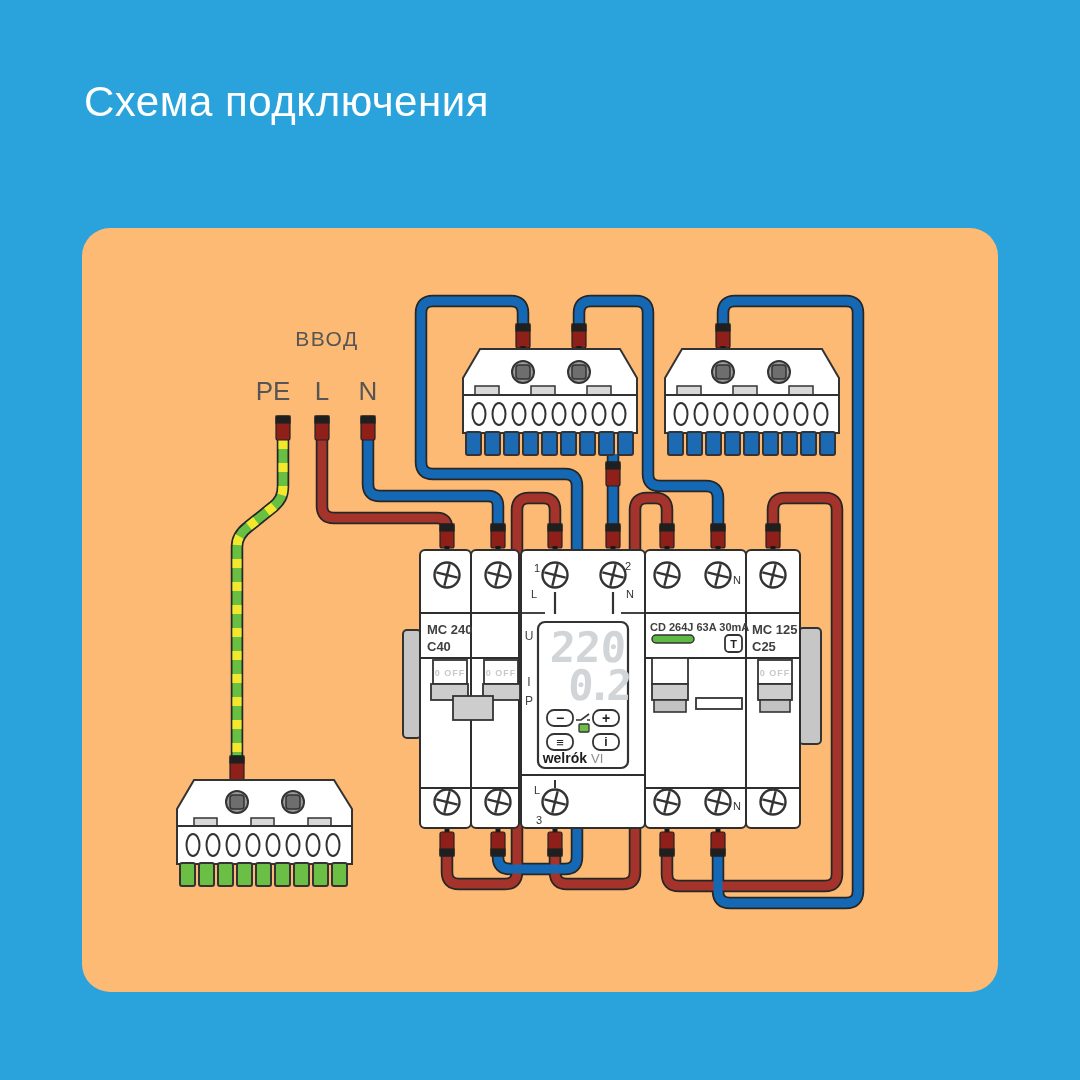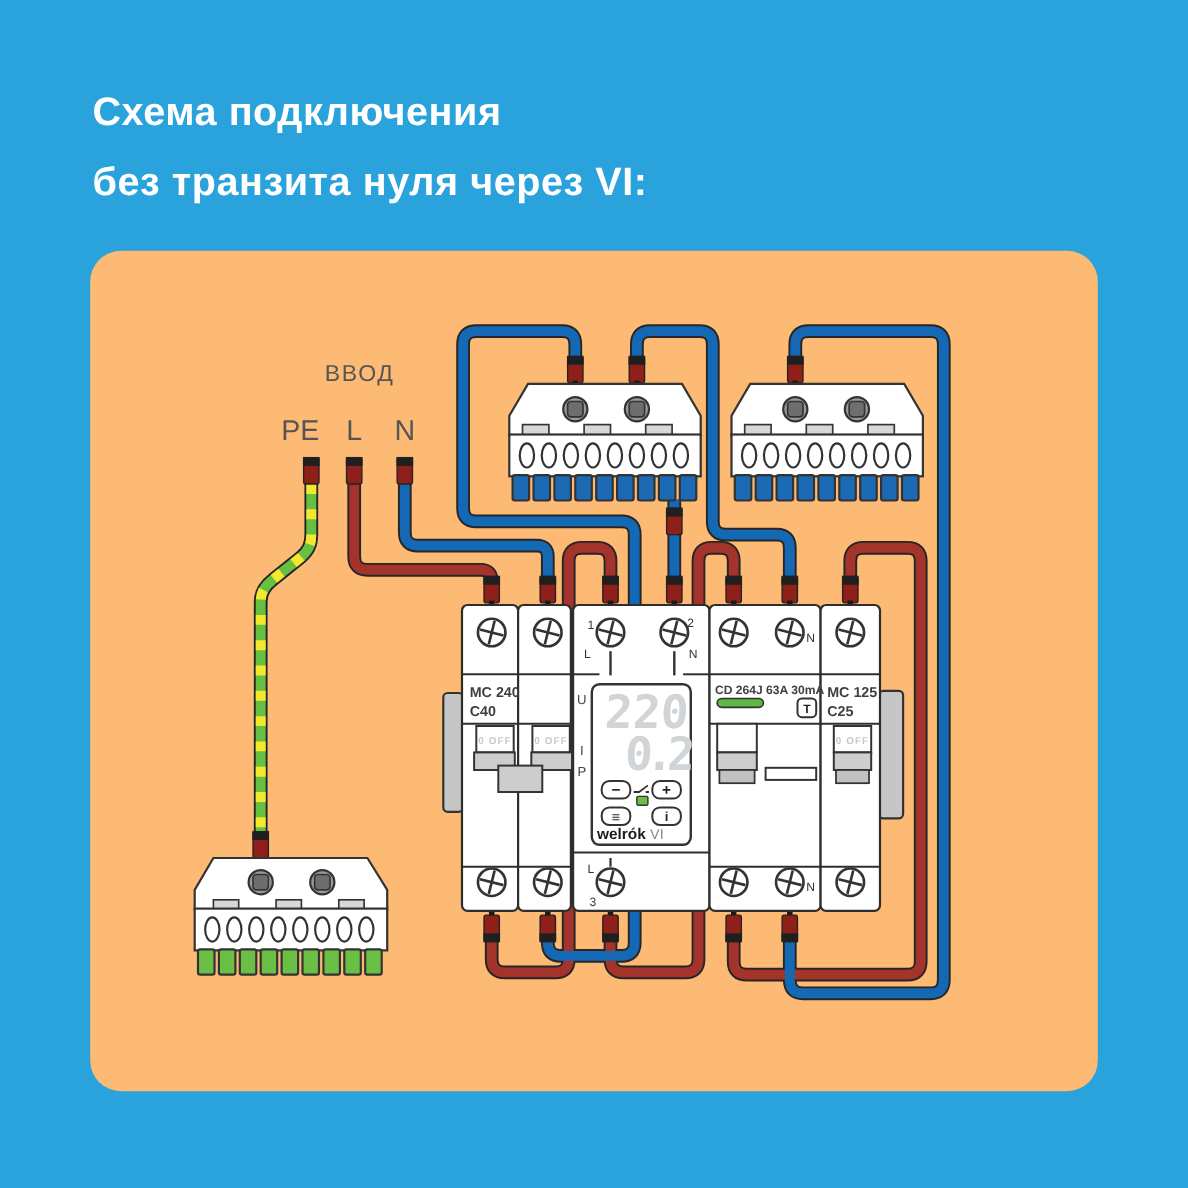--- a/index.html
+++ b/index.html
@@ -3,39 +3,38 @@
 <meta charset="utf-8">
 <style>
   html,body{margin:0;padding:0;}
   body{
     width:1080px;height:1080px;position:relative;overflow:hidden;
     background:#2aa3dc;
     font-family:"Liberation Sans", sans-serif;
   }
   .title{
     position:absolute;left:84px;top:70px;width:900px;
-    color:#ffffff;font-weight:bold;font-size:36px;line-height:63px;
+    color:#ffffff;font-weight:normal;font-size:42px;line-height:63px;
     letter-spacing:.5px;
   }
   .card{
     position:absolute;left:82px;top:228px;width:916px;height:764px;
     background:#fdba74;border-radius:28px;
   }
   svg text{font-family:"Liberation Sans", sans-serif;}
   .seg{font-family:"DejaVu Sans Mono", monospace;font-weight:bold;fill:#d2d5d8;}
   .devlbl{fill:#3f3f3f;font-size:13px;font-weight:bold;}
   .smallgray{fill:#c9c9c9;font-size:9px;font-weight:bold;letter-spacing:1px;}
   .termlbl{fill:#333;font-size:11px;}
 </style>
 </head>
 <body>
 
 <div class="title">
   <div>Схема подключения</div>
-  <div>без транзита нуля через VI:</div>
 </div>
 
 <div class="card">
 <svg width="916" height="764" viewBox="0 0 916 764">
 
   <g>
     <text x="245" y="118" font-size="21" fill="#555" letter-spacing="1.5" text-anchor="middle">ВВОД</text>
     <text x="191" y="172" font-size="26" fill="#555" text-anchor="middle">PE</text>
     <text x="240" y="172" font-size="26" fill="#555" text-anchor="middle">L</text>
     <text x="286" y="172" font-size="26" fill="#555" text-anchor="middle">N</text>

